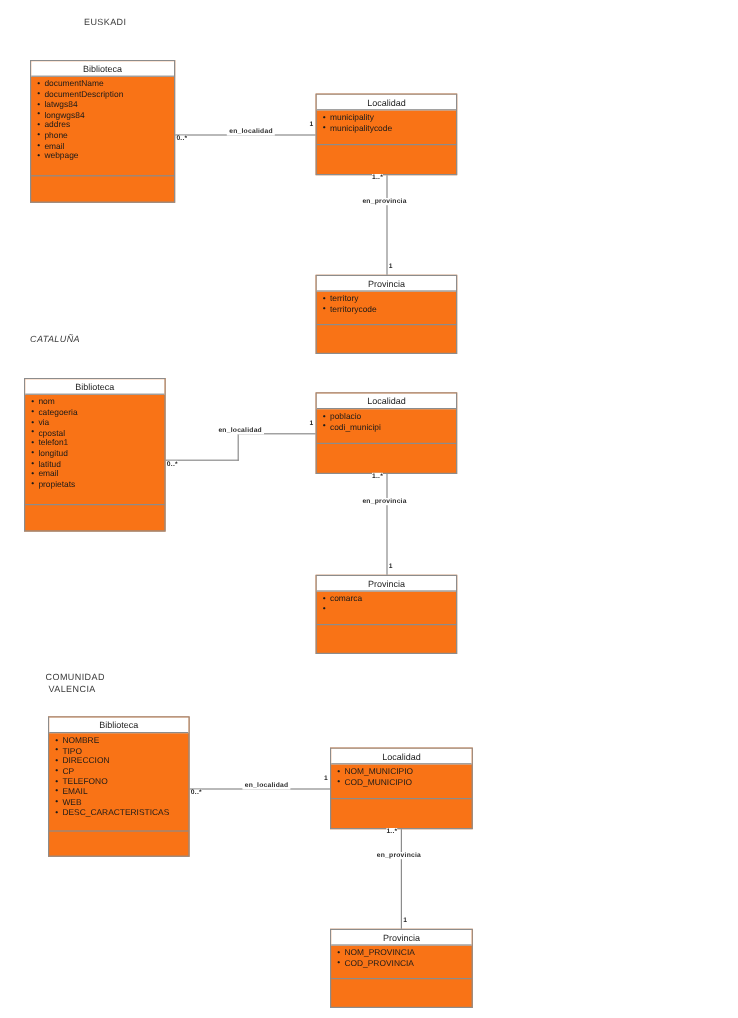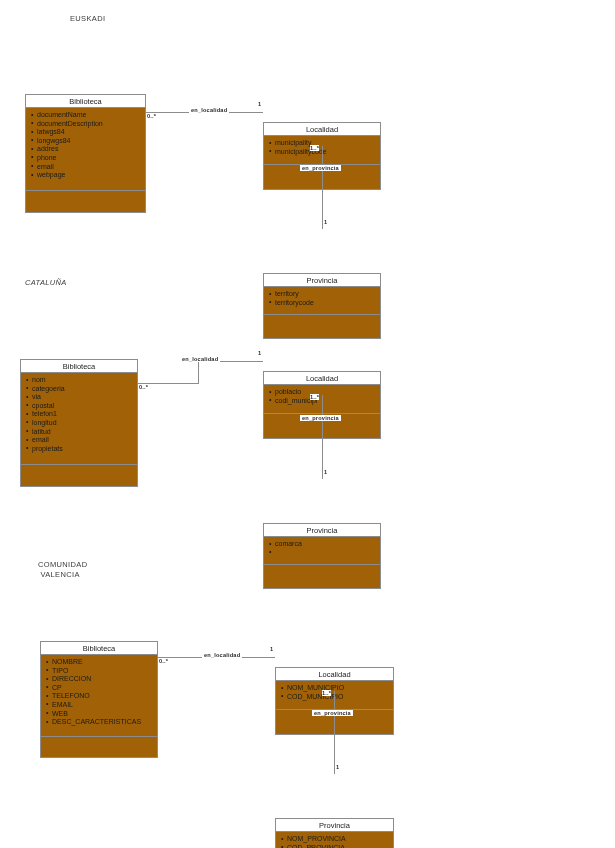--- a/index.html
+++ b/index.html
@@ -28,22 +28,21 @@
     letter-spacing: 0.35px;
     color: #3a3a3a;
     white-space: pre;
     line-height: 10px;
   }
   
   .uml-class {
     position: absolute;
     box-sizing: border-box;
     border: 1px solid #8c8c8c;
-    background: #a16207;
-    margin-top: 44px;
+    background: #f97316;
   }
   .uml-title {
     box-sizing: border-box;
     height: 13px;
     line-height: 13px;
     text-align: center;
     font-size: 7.5px;
     color: #222;
     border-bottom: 1px solid #8c8c8c;
     background: #ffffff;

